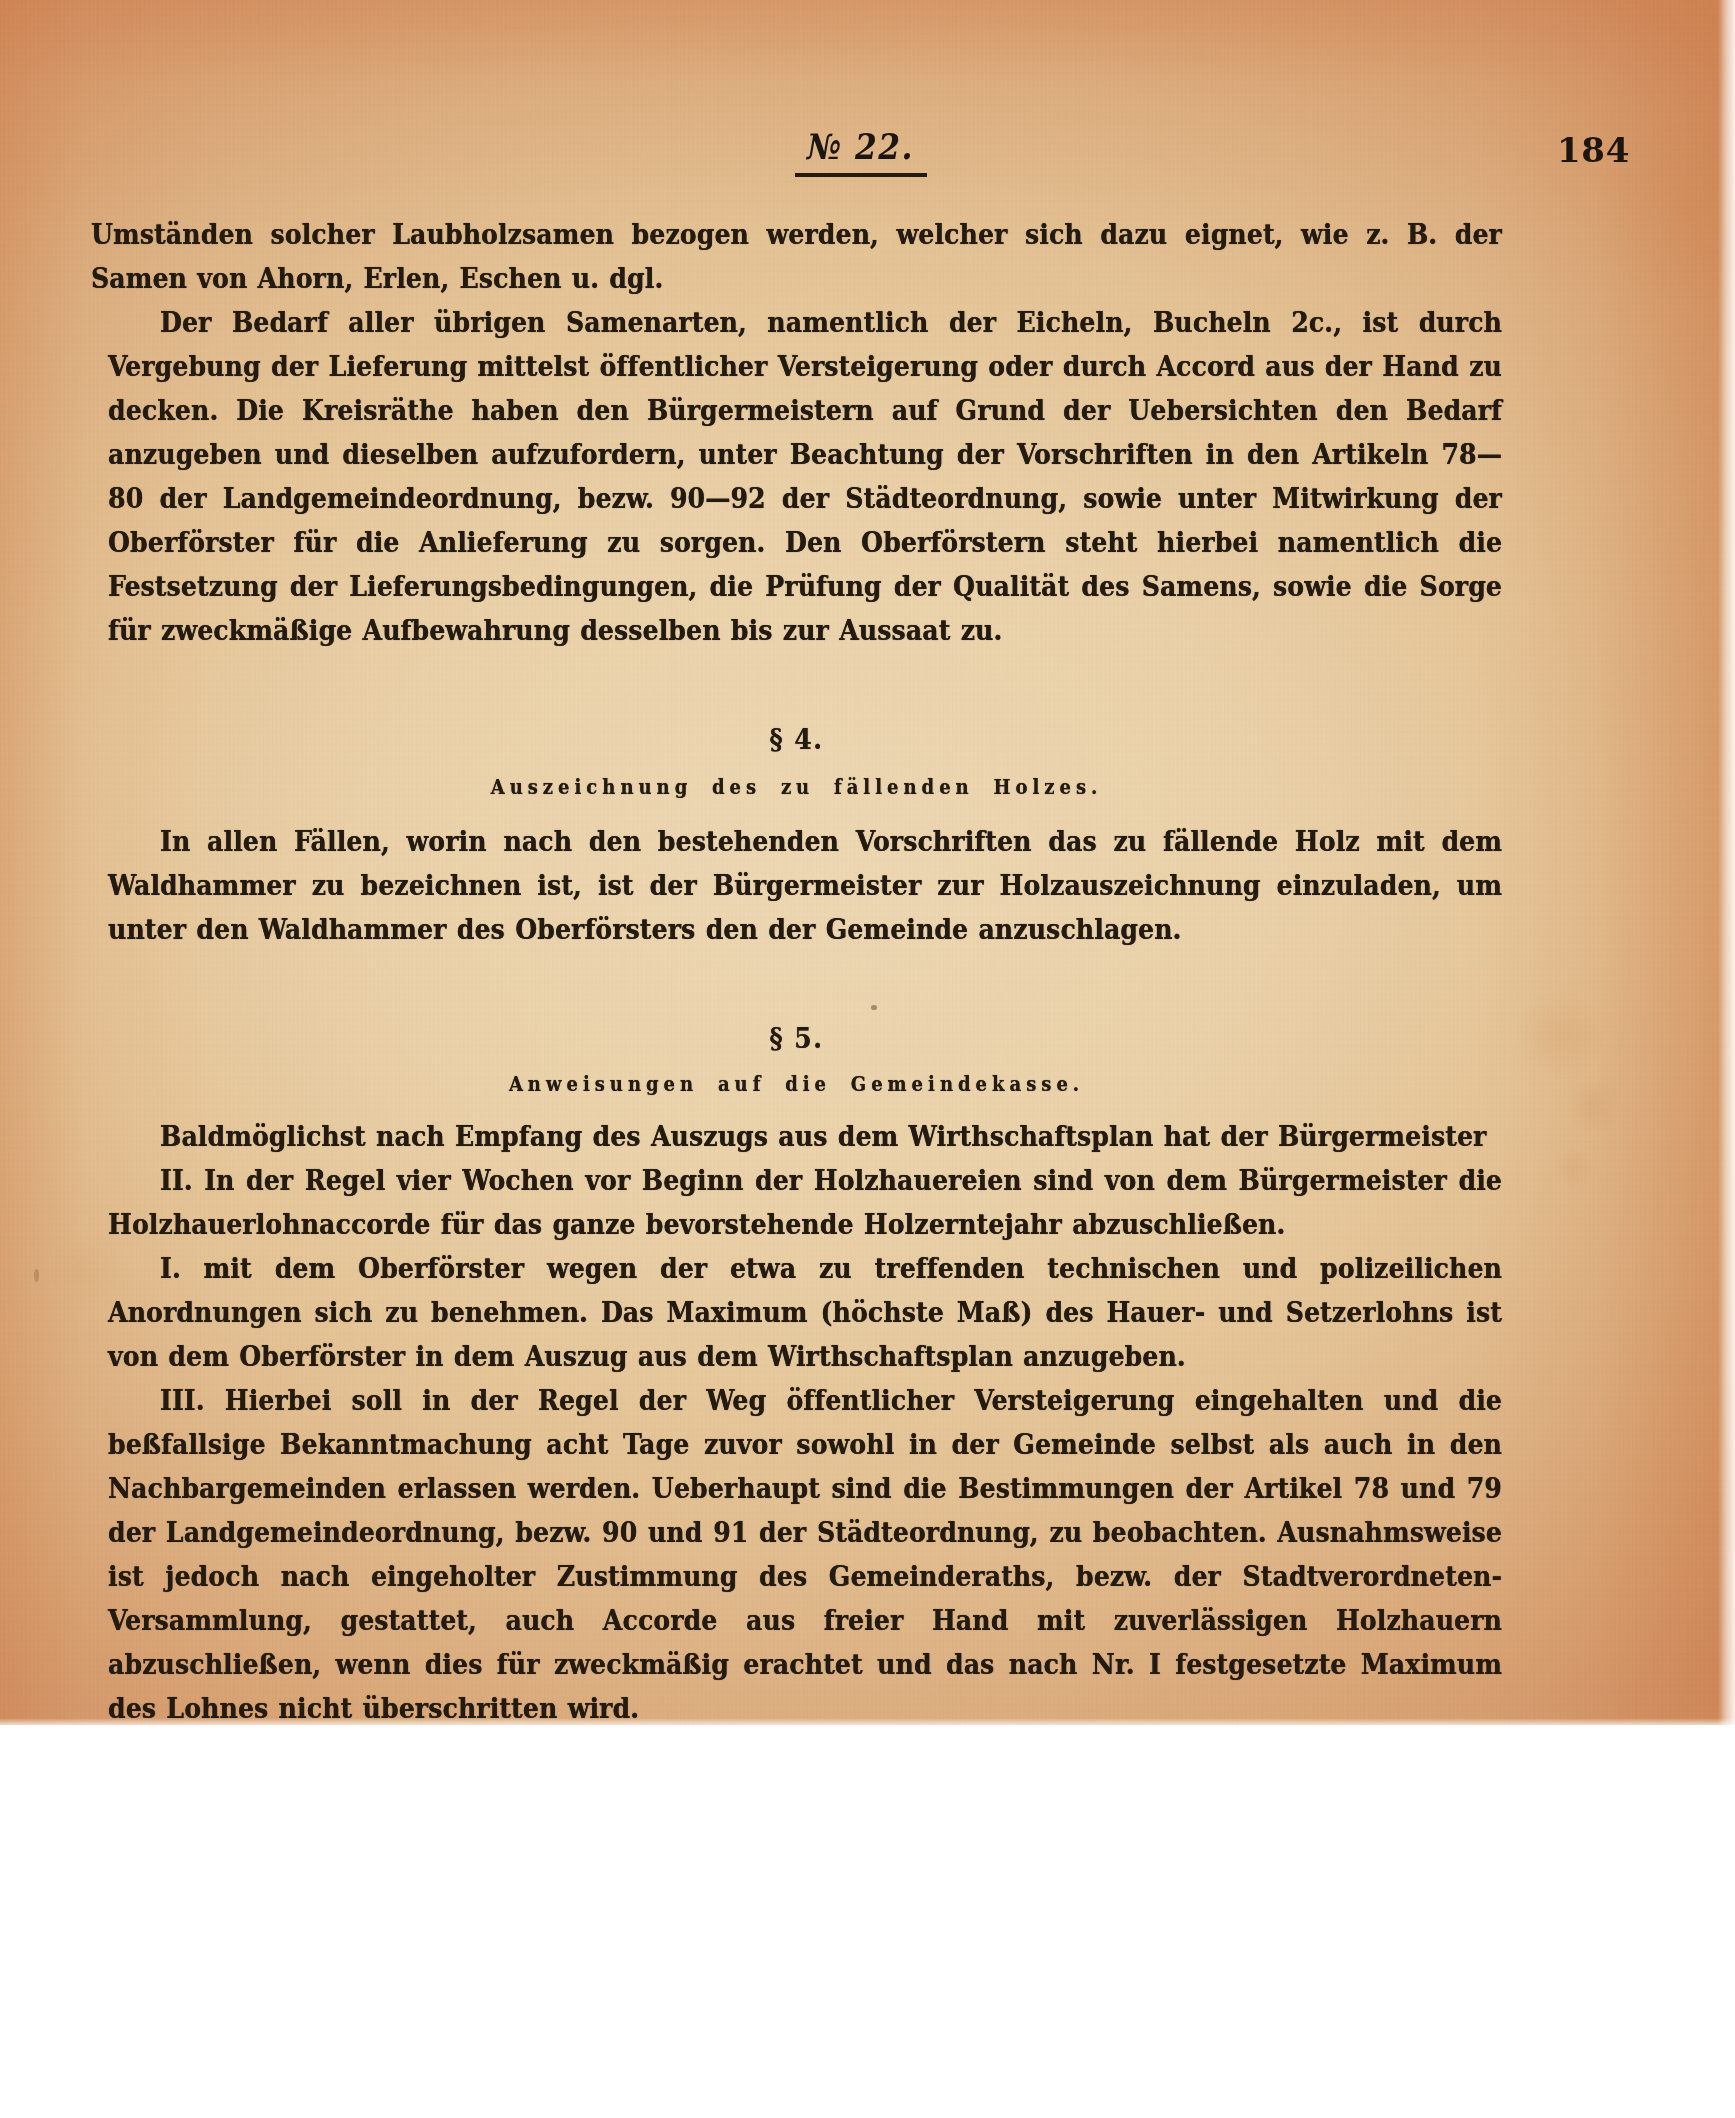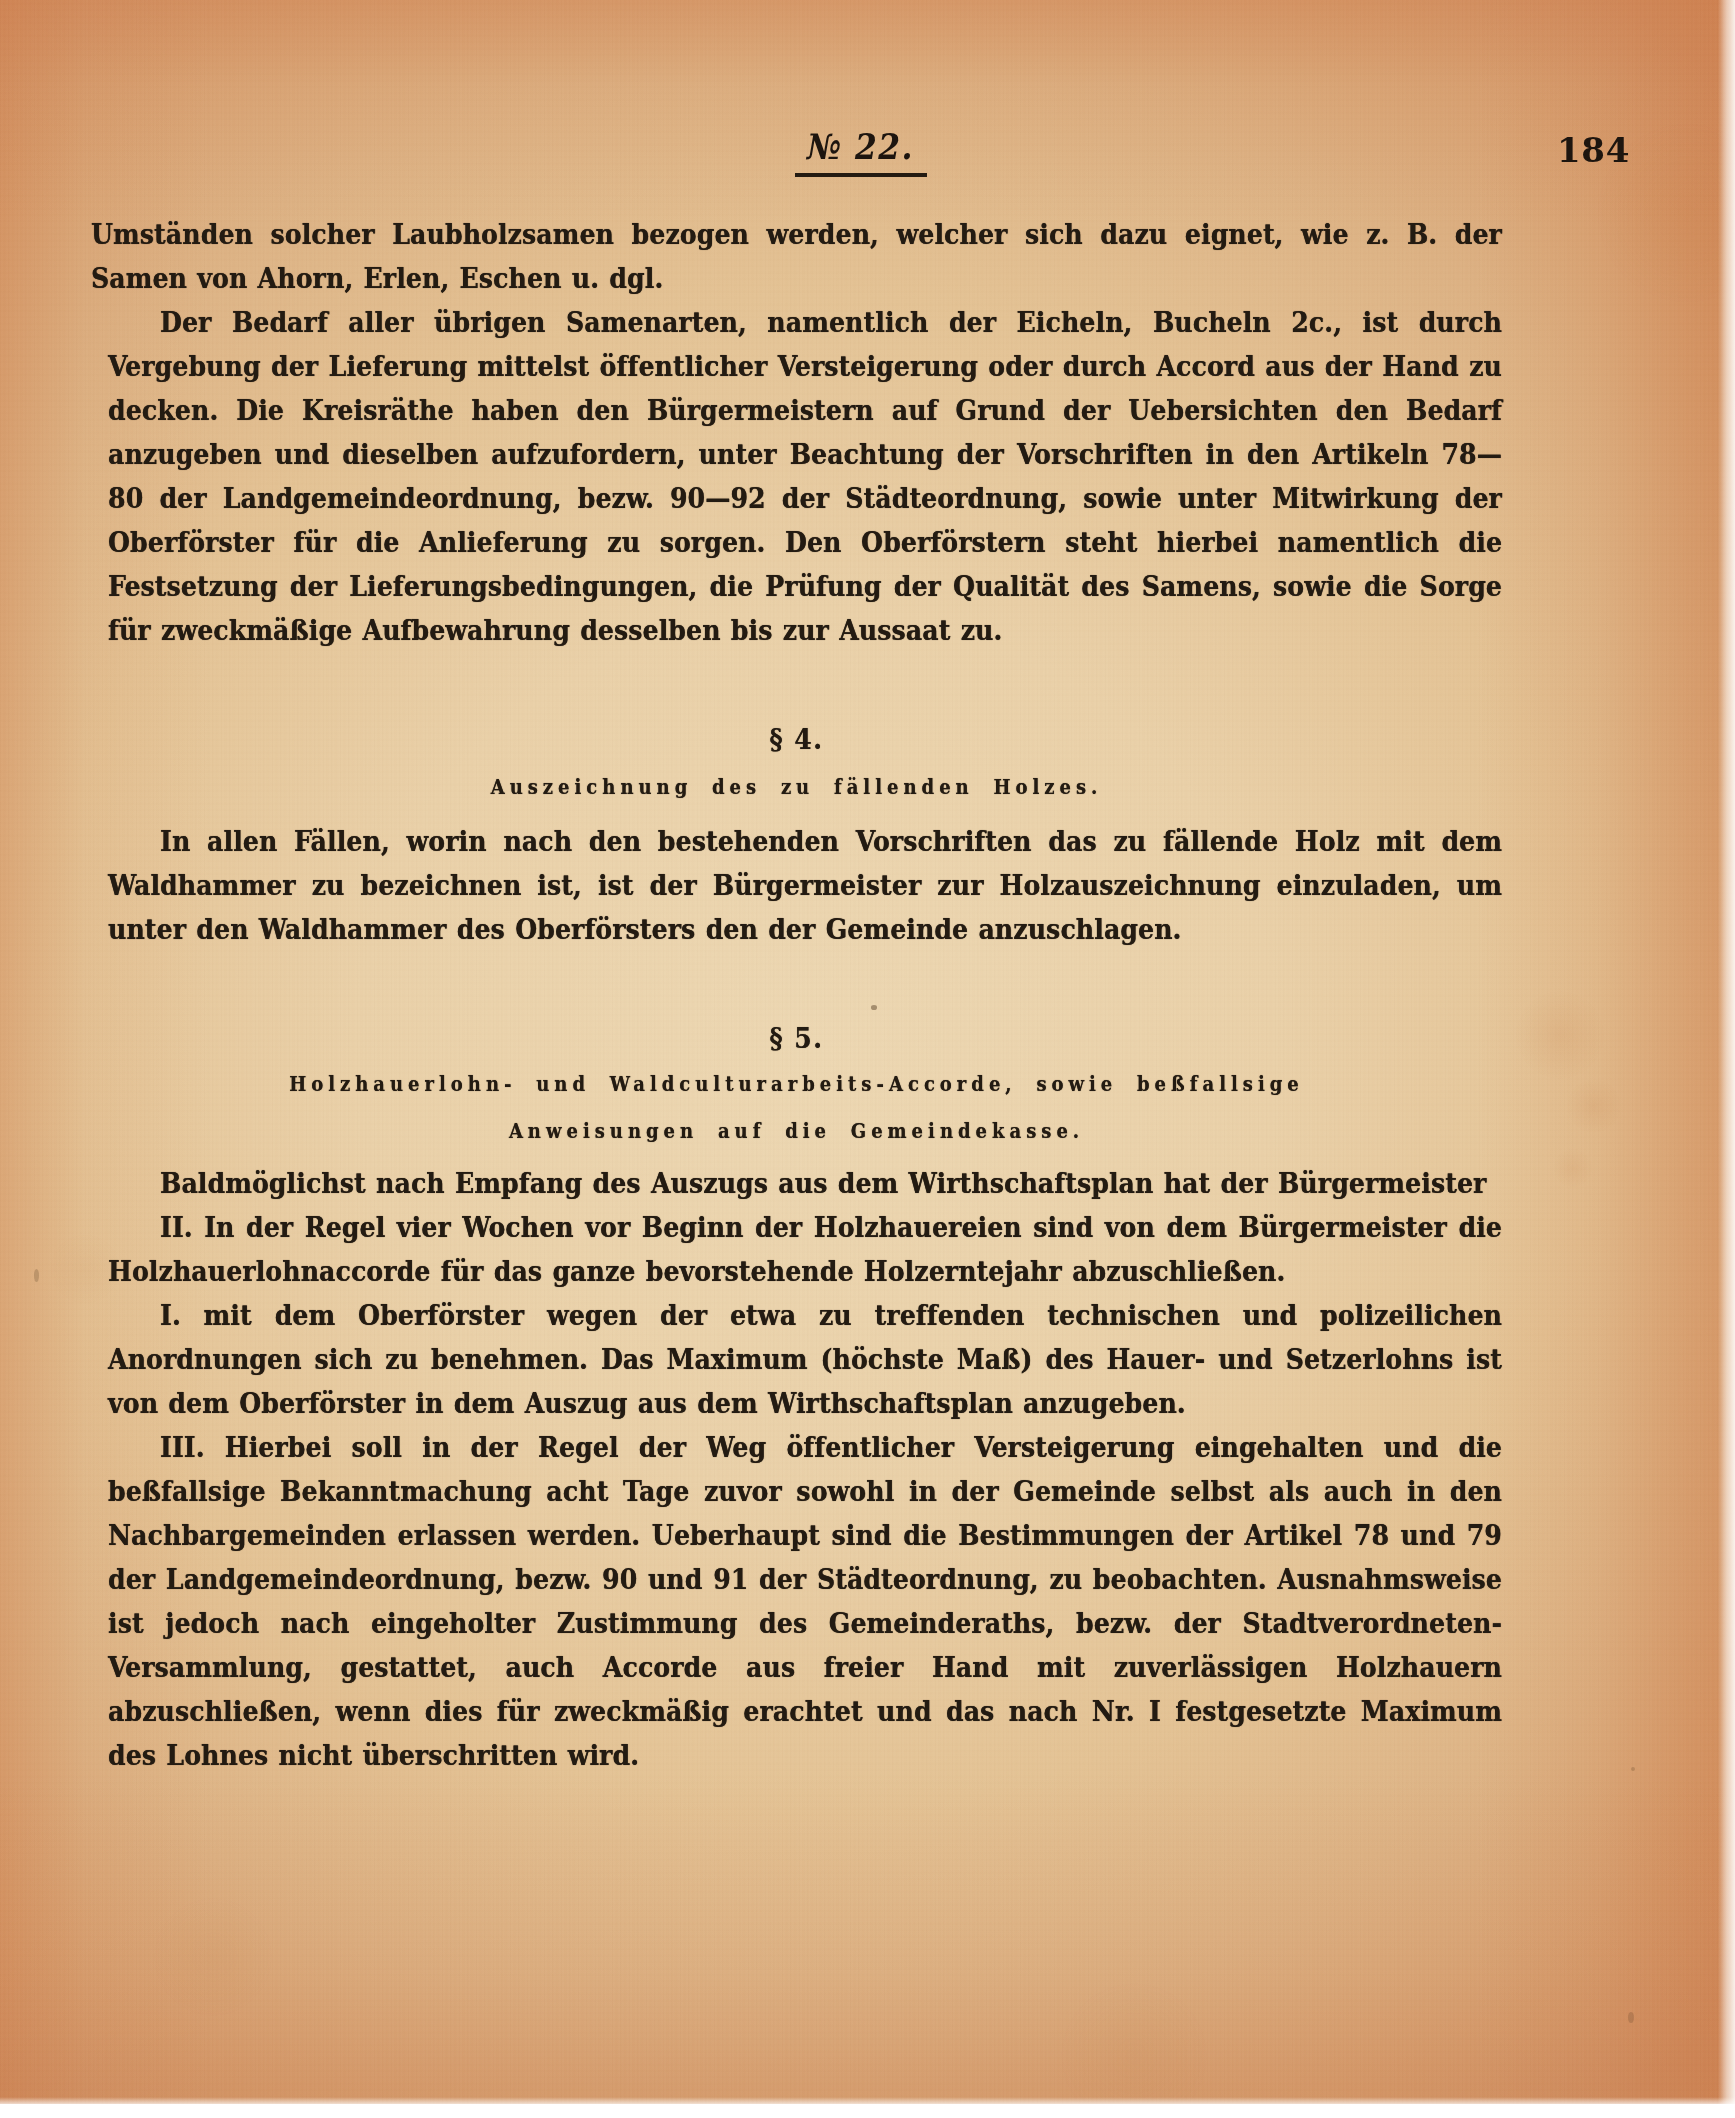--- a/index.html
+++ b/index.html
@@ -4,21 +4,21 @@
 <style>
   html, body {
     margin: 0;
     padding: 0;
     background: #ffffff;
   }
 
   #page {
     position: relative;
     width: 1736px;
-    height: 2104px;
+    height: 1725px;
     overflow: hidden;
     background: #ec4899;
     font-family: "DejaVu Serif", serif;
   }
 
   
   #paper-base {
     position: absolute;
     inset: 0;
     background:
@@ -232,21 +232,20 @@
     <div id="textblock">
         <p class="para blackletter">Umständen solcher Laubholzsamen bezogen werden, welcher sich dazu eignet, wie z. B. der Samen von Ahorn, Erlen, Eschen u. dgl.</p>
         <p class="para blackletter indent">Der Bedarf aller übrigen Samenarten, namentlich der Eicheln, Bucheln 2c., ist durch Vergebung der Lieferung mittelst öffentlicher Versteigerung oder durch Accord aus der Hand zu decken.  Die Kreisräthe haben den Bürgermeistern auf Grund der Uebersichten den Bedarf anzugeben und dieselben aufzufordern, unter Beachtung der Vorschriften in den Artikeln 78—80 der Landgemeindeordnung, bezw. 90—92 der Städteordnung, sowie unter Mitwirkung der Oberförster für die Anlieferung zu sorgen.  Den Oberförstern steht hierbei namentlich die Festsetzung der Lieferungsbedingungen, die Prüfung der Qualität des Samens, sowie die Sorge für zweckmäßige Aufbewahrung desselben bis zur Aussaat zu.</p>
         <div class="sec">
           <div class="sec-num blackletter">§ 4.</div>
           <div class="sec-title blackletter">Auszeichnung des zu fällenden Holzes.</div>
         </div>
         <p class="para blackletter indent after-sec">In allen Fällen, worin nach den bestehenden Vorschriften das zu fällende Holz mit dem Waldhammer zu bezeichnen ist, ist der Bürgermeister zur Holzauszeichnung einzuladen, um unter den Waldhammer des Oberförsters den der Gemeinde anzuschlagen.</p>
         <div class="sec">
           <div class="sec-num blackletter">§ 5.</div>
-          <div class="sec-title two-line blackletter">Holzhauerlohn- und Waldculturarbeits-Accorde, sowie beßfallsige</div>
           <div class="sec-title two-line blackletter">Anweisungen auf die Gemeindekasse.</div>
         </div>
         <p class="para blackletter indent after-sec">Baldmöglichst nach Empfang des Auszugs aus dem Wirthschaftsplan hat der Bürgermeister</p>
         <p class="para blackletter indent">II. In der Regel vier Wochen vor Beginn der Holzhauereien sind von dem Bürgermeister die Holzhauerlohnaccorde für das ganze bevorstehende Holzerntejahr abzuschließen.</p>
         <p class="para blackletter indent">I. mit dem Oberförster wegen der etwa zu treffenden technischen und polizeilichen Anordnungen sich zu benehmen.  Das Maximum (höchste Maß) des Hauer- und Setzerlohns ist von dem Oberförster in dem Auszug aus dem Wirthschaftsplan anzugeben.</p>
         <p class="para blackletter indent">III. Hierbei soll in der Regel der Weg öffentlicher Versteigerung eingehalten und die beßfallsige Bekanntmachung acht Tage zuvor sowohl in der Gemeinde selbst als auch in den Nachbargemeinden erlassen werden.  Ueberhaupt sind die Bestimmungen der Artikel 78 und 79 der Landgemeindeordnung, bezw. 90 und 91 der Städteordnung, zu beobachten.  Ausnahmsweise ist jedoch nach eingeholter Zustimmung des Gemeinderaths, bezw. der Stadtverordneten-Versammlung, gestattet, auch Accorde aus freier Hand mit zuverlässigen Holzhauern abzuschließen, wenn dies für zweckmäßig erachtet und das nach Nr. I festgesetzte Maximum des Lohnes nicht überschritten wird.</p>
       </div>
 
     <span class="speck" style="left:871px;top:1005px;width:6.4px;height:5px;"></span>
     <span class="speck" style="left:34px;top:1269px;width:5px;height:12.8px;opacity:.5;"></span>

